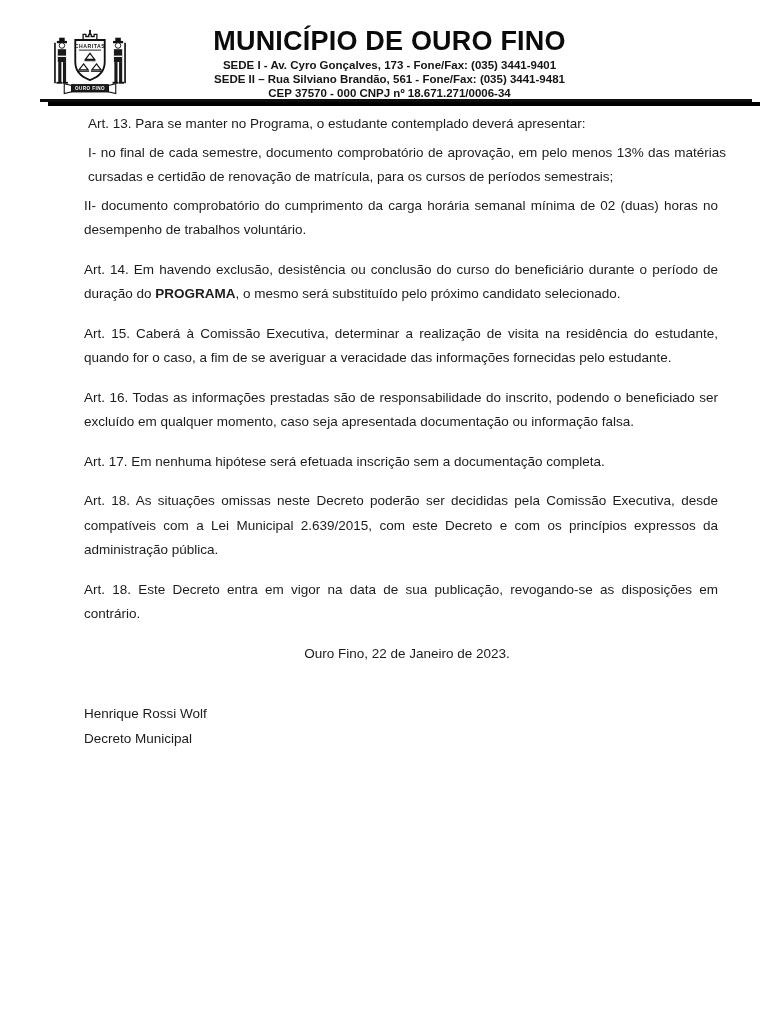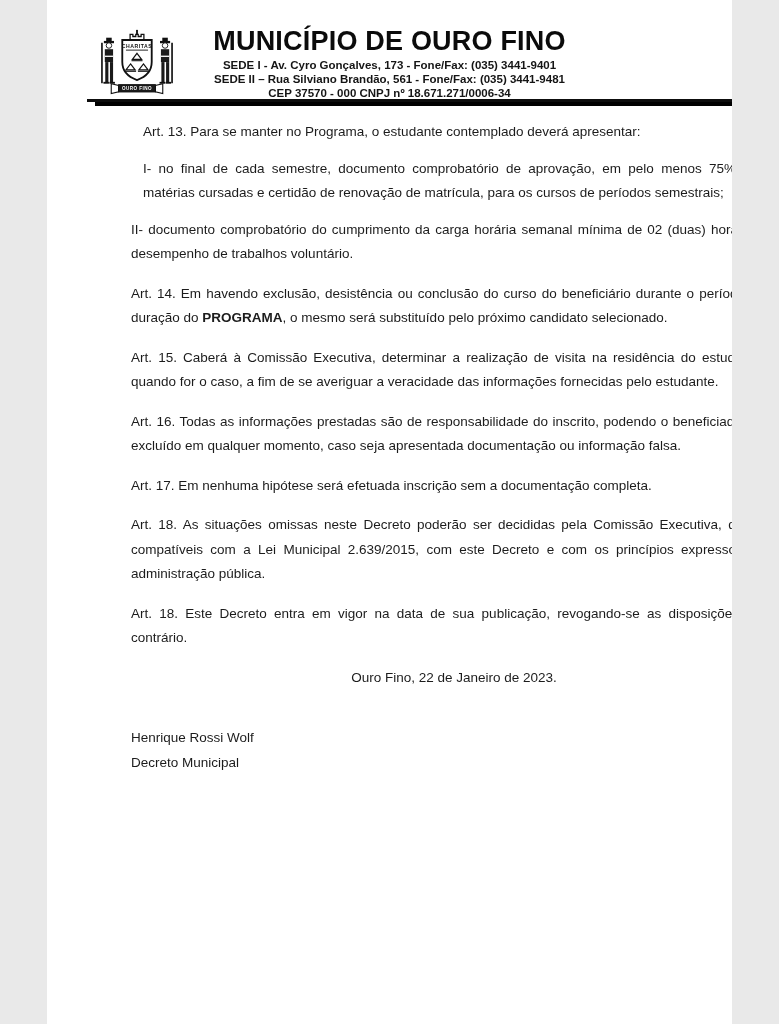--- a/index.html
+++ b/index.html
@@ -1,19 +1,19 @@
 <!DOCTYPE html>
 <html><head>
 <meta charset="utf-8">
 <style>
   * { margin:0; padding:0; box-sizing:border-box; }
   html,body { background:#e9e9e9; }
   .page {
     position:relative;
-    width:685px; height:1024px;
+    width:779px; height:1024px;
     background:#ffffff;
     margin:0 auto;
     font-family:"Liberation Sans","DejaVu Sans",sans-serif;
     color:#1c1c1c;
     overflow:hidden;
   }
 
   
   .letterhead { position:absolute; top:0; left:0; right:0; height:110px; }
   .coat-of-arms { position:absolute; left:44px; top:26px; width:92px; height:74px; }
@@ -33,21 +33,21 @@
   .header-rule .thin  { width:712px; height:2.5px; background:#0d0d0d; }
   .header-rule .thick { width:712px; height:4px; background:#000; margin-left:8px; }
 
   
   .doc-body {
     position:absolute; left:84px; top:108px; width:646px;
     font-size:13.5px; line-height:24.5px;
     text-align:justify;
   }
   .para  { margin:0 12px 15px 0; }
-  .tight { margin:12px; }
+  .tight { margin:4px; }
   .para b { font-weight:700; }
   .dateline  { text-align:center; margin:0 0 0 0; }
   .signature { text-align:left; margin-top:36px; }
 </style>
 </head>
 <body>
 
 <div class="page">
 
   <div class="letterhead">
@@ -115,21 +115,21 @@
 
     <div class="header-rule">
       <div class="thin"></div>
       <div class="thick"></div>
     </div>
   </div>
 
   <div class="doc-body">
 
     <p class="tight">Art. 13. Para se manter no Programa, o estudante contemplado deverá apresentar:</p>
-    <p class="tight">I- no final de cada semestre, documento comprobatório de aprovação, em pelo menos 75% das matérias cursadas e certidão de renovação de matrícula, para os cursos de períodos semestrais;</p>
+    <p class="tight">I- no final de cada semestre, documento comprobatório de aprovação, em pelo menos 13% das matérias cursadas e certidão de renovação de matrícula, para os cursos de períodos semestrais;</p>
     <p class="para">II- documento comprobatório do cumprimento da carga horária semanal mínima de 02 (duas) horas no desempenho de trabalhos voluntário.</p>
 
     <p class="para"><span>Art. 14. Em havendo exclusão, desistência ou conclusão do curso do beneficiário durante o período de duração do </span><b>PROGRAMA</b><span>, o mesmo será substituído pelo próximo candidato selecionado.</span></p>
 
     <p class="para">Art. 15. Caberá à Comissão Executiva, determinar a realização de visita na residência do estudante, quando for o caso, a fim de se averiguar a veracidade das informações fornecidas pelo estudante.</p>
 
     <p class="para">Art. 16. Todas as informações prestadas são de responsabilidade do inscrito, podendo o beneficiado ser excluído em qualquer momento, caso seja apresentada documentação ou informação falsa.</p>
 
     <p class="para">Art. 17. Em nenhuma hipótese será efetuada inscrição sem a documentação completa.</p>
 

